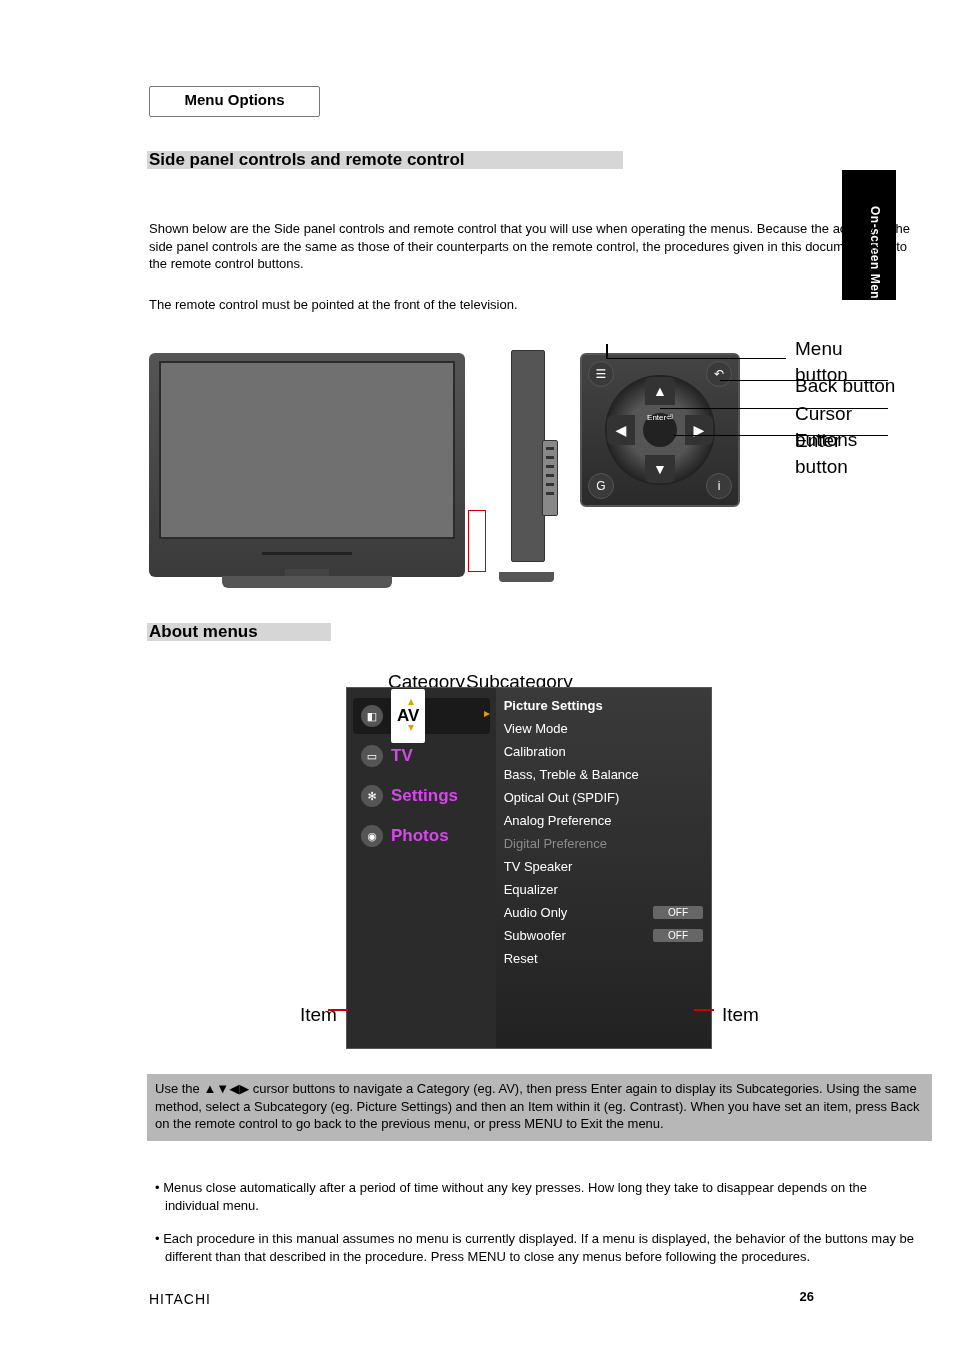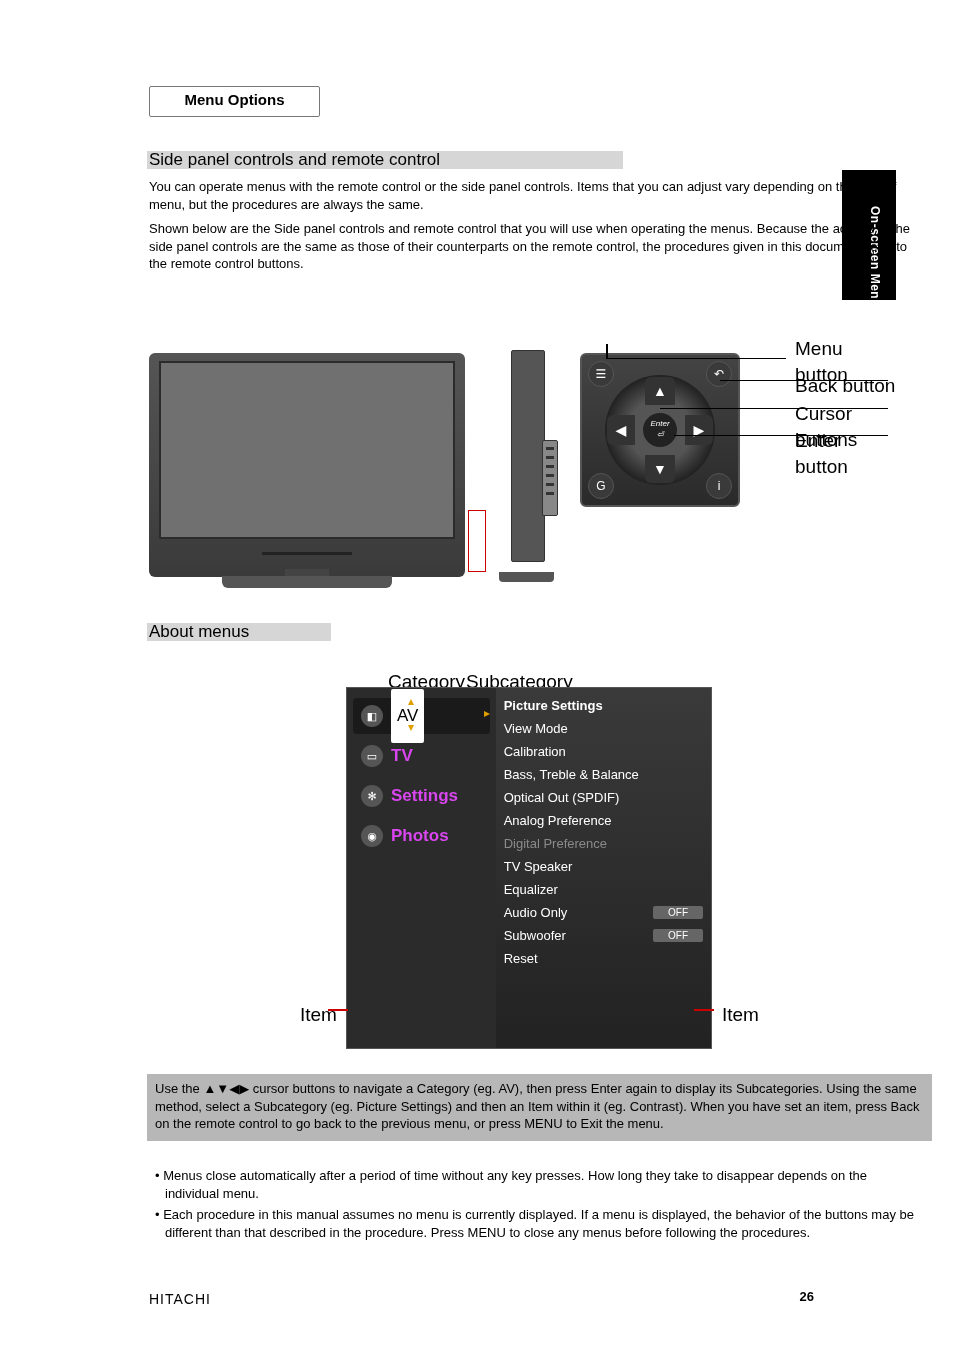--- a/index.html
+++ b/index.html
@@ -1,18 +1,18 @@
 <!DOCTYPE html>
 <html><head>
 <meta charset="utf-8">
 <style>
 html,body{margin:0;padding:0;background:#fff;font-family:Arial,Helvetica,sans-serif;color:#000;font-size:13px;line-height:1.35}
 .page{position:relative;width:838px;height:1350px;margin:0 auto}
 .menu-tab{position:absolute;top:86px;left:91px;width:169px;height:26px;border:1px solid #777;border-radius:2px;text-align:center;font-weight:bold;font-size:15px;padding-top:3px}
-.h2{position:absolute;font-weight:normal;font-size:17px}
+.h2{position:absolute;font-weight:bold;font-size:17px}
 .heading-bg1{position:absolute;top:151px;left:89px;width:476px;height:18px;background:#d6d6d6}
 .heading-bg2{position:absolute;top:623px;left:89px;width:184px;height:18px;background:#d6d6d6}
 .para{position:absolute;left:91px;width:765px}
 .side-tab{position:absolute;right:0;top:170px;width:54px;height:130px;background:#000}
 .side-tab-text{color:#fff;transform:rotate(90deg) translate(36px,-41px);transform-origin:left top;white-space:nowrap;font-weight:bold;font-size:12px;letter-spacing:0.5px}
 .pgnum{position:absolute;right:82px;top:1288px;font-weight:bold}
 .brand{position:absolute;left:91px;top:1290px;font-size:14px;letter-spacing:1px}
 
 .rlabel{position:absolute;font-size:19px}
 .leader{position:absolute;height:1px;background:#000}
@@ -31,60 +31,60 @@
 .redbox-side{position:absolute;top:510px;left:410px;width:16px;height:60px;border:1px solid #c00}
 
 .remote{position:absolute;top:353px;left:522px;width:156px;height:150px;background:linear-gradient(#444,#2a2a2a);border:2px solid #555;border-radius:6px}
 .dpad{position:absolute;top:50%;left:50%;width:110px;height:110px;transform:translate(-50%,-50%)}
 .dpad .ring{position:absolute;inset:0;border-radius:50%;background:radial-gradient(#555 40%,#222 70%)}
 .dpad .arm{position:absolute;background:#333;display:flex;align-items:center;justify-content:center;color:#fff;font-size:14px}
 .dpad .up{top:2px;left:50%;transform:translateX(-50%);width:30px;height:28px;border-radius:6px 6px 0 0}
 .dpad .down{bottom:2px;left:50%;transform:translateX(-50%);width:30px;height:28px;border-radius:0 0 6px 6px}
 .dpad .left{left:2px;top:50%;transform:translateY(-50%);width:28px;height:30px;border-radius:6px 0 0 6px}
 .dpad .right{right:2px;top:50%;transform:translateY(-50%);width:28px;height:30px;border-radius:0 6px 6px 0}
-.dpad .enter{position:absolute;top:50%;left:50%;width:34px;height:34px;border-radius:50%;background:#222;transform:translate(-50%,-50%);color:#fff;font-size:8px;display:flex;flex-direction:column;align-items:center;justify-content:center;font-style:italic}
+.dpad .enter{position:absolute;top:50%;left:50%;width:34px;height:34px;border-radius:50%;background:#222;transform:translate(-50%,-50%);color:#fff;font-size:8px;display:flex;flex-direction:row;align-items:flex-start;justify-content:center;}
 .corner-btn{position:absolute;width:24px;height:24px;border-radius:50%;background:#3a3a3a;border:1px solid #555;color:#fff;font-size:12px;display:flex;align-items:center;justify-content:center}
 
 .osd{position:absolute;top:687px;left:288px;width:364px;height:360px;background:#2b2b2b;border:1px solid #555;display:flex;font-family:Arial}
 .osd .col1{width:42%;background:#2b2b2b;padding:6px 0}
 .osd .col2{width:58%;background:linear-gradient(#3a3a3a,#222);padding:6px 2px 6px 8px;font-size:13px;color:#fff}
 .cat{display:flex;align-items:center;height:36px;margin:4px 6px;border-radius:4px}
 .cat .icon{width:22px;height:22px;border-radius:50%;background:#555;margin:0 8px;color:#fff;display:flex;align-items:center;justify-content:center;font-size:11px}
 .cat .lbl{color:#d946ef;font-weight:bold;font-size:17px}
 .cat.active{background:#1a1a1a}
-.cat.active .lbl{background:#fff;color:#000;padding:16px 6px;border-radius:2px;font-weight:normal}
+.cat.active .lbl{background:#fff;color:#000;padding:16px 6px;border-radius:2px;font-weight:bold}
 .sub{height:23px;display:flex;align-items:center;justify-content:space-between;padding-right:6px}
 .sub.disabled{color:#8a8a8a}
 .badge{background:#666;color:#fff;font-size:10px;padding:0 15px;border-radius:2px}
 .osd-redtop{position:absolute;top:687px;left:352px;width:18px;height:2px;background:#c00}
 .osd-redtop2{position:absolute;top:687px;left:436px;width:18px;height:2px;background:#c00}
 .osd-redleft{position:absolute;top:1009px;left:270px;width:20px;height:2px;background:#c00}
 .osd-redright{position:absolute;top:1009px;left:636px;width:20px;height:2px;background:#c00}
 .osd-arrow{position:absolute;color:#e0a000;font-size:12px}
 
 .nav-box{position:absolute;top:1074px;left:89px;width:769px;background:#b7b7b7;padding:6px 8px 8px;font-size:13px}
 .note-box{position:absolute;top:1163px;left:91px;width:765px;font-size:13px}
-.bullet{padding-left:16px;text-indent:-10px;margin-top:4px}
+.bullet{padding-left:16px;text-indent:-10px;margin-top:16px}
 </style>
 </head>
 <body>
 
 <div class="page">
 
   <div class="menu-tab">Menu Options</div>
 
   <div class="side-tab">
     <div class="side-tab-text">On-screen Menu</div>
   </div>
 
   <div class="heading-bg1"></div>
   <div class="h2" style="top:149px;left:91px">Side panel controls and remote control</div>
 
-  <div class="para" style="top:178px">You can operate menus with the remote control or the side panel controls. Items that you can adjust vary depending on the type of menu, but the procedures are always the same.</div>
   <div class="para" style="top:220px">Shown below are the Side panel controls and remote control that you will use when operating the menus. Because the actions of the side panel controls are the same as those of their counterparts on the remote control, the procedures given in this document refer to the remote control buttons.</div>
+  <div class="para" style="top:296px">The remote control must be pointed at the front of the television.</div>
 
   <div class="tv-front">
     <div class="bezel"></div>
       <div class="screen"></div>
       <div class="bar"></div>
       <div class="neck"></div>
       <div class="stand"></div>
   </div>
 
   <div class="tv-side">

